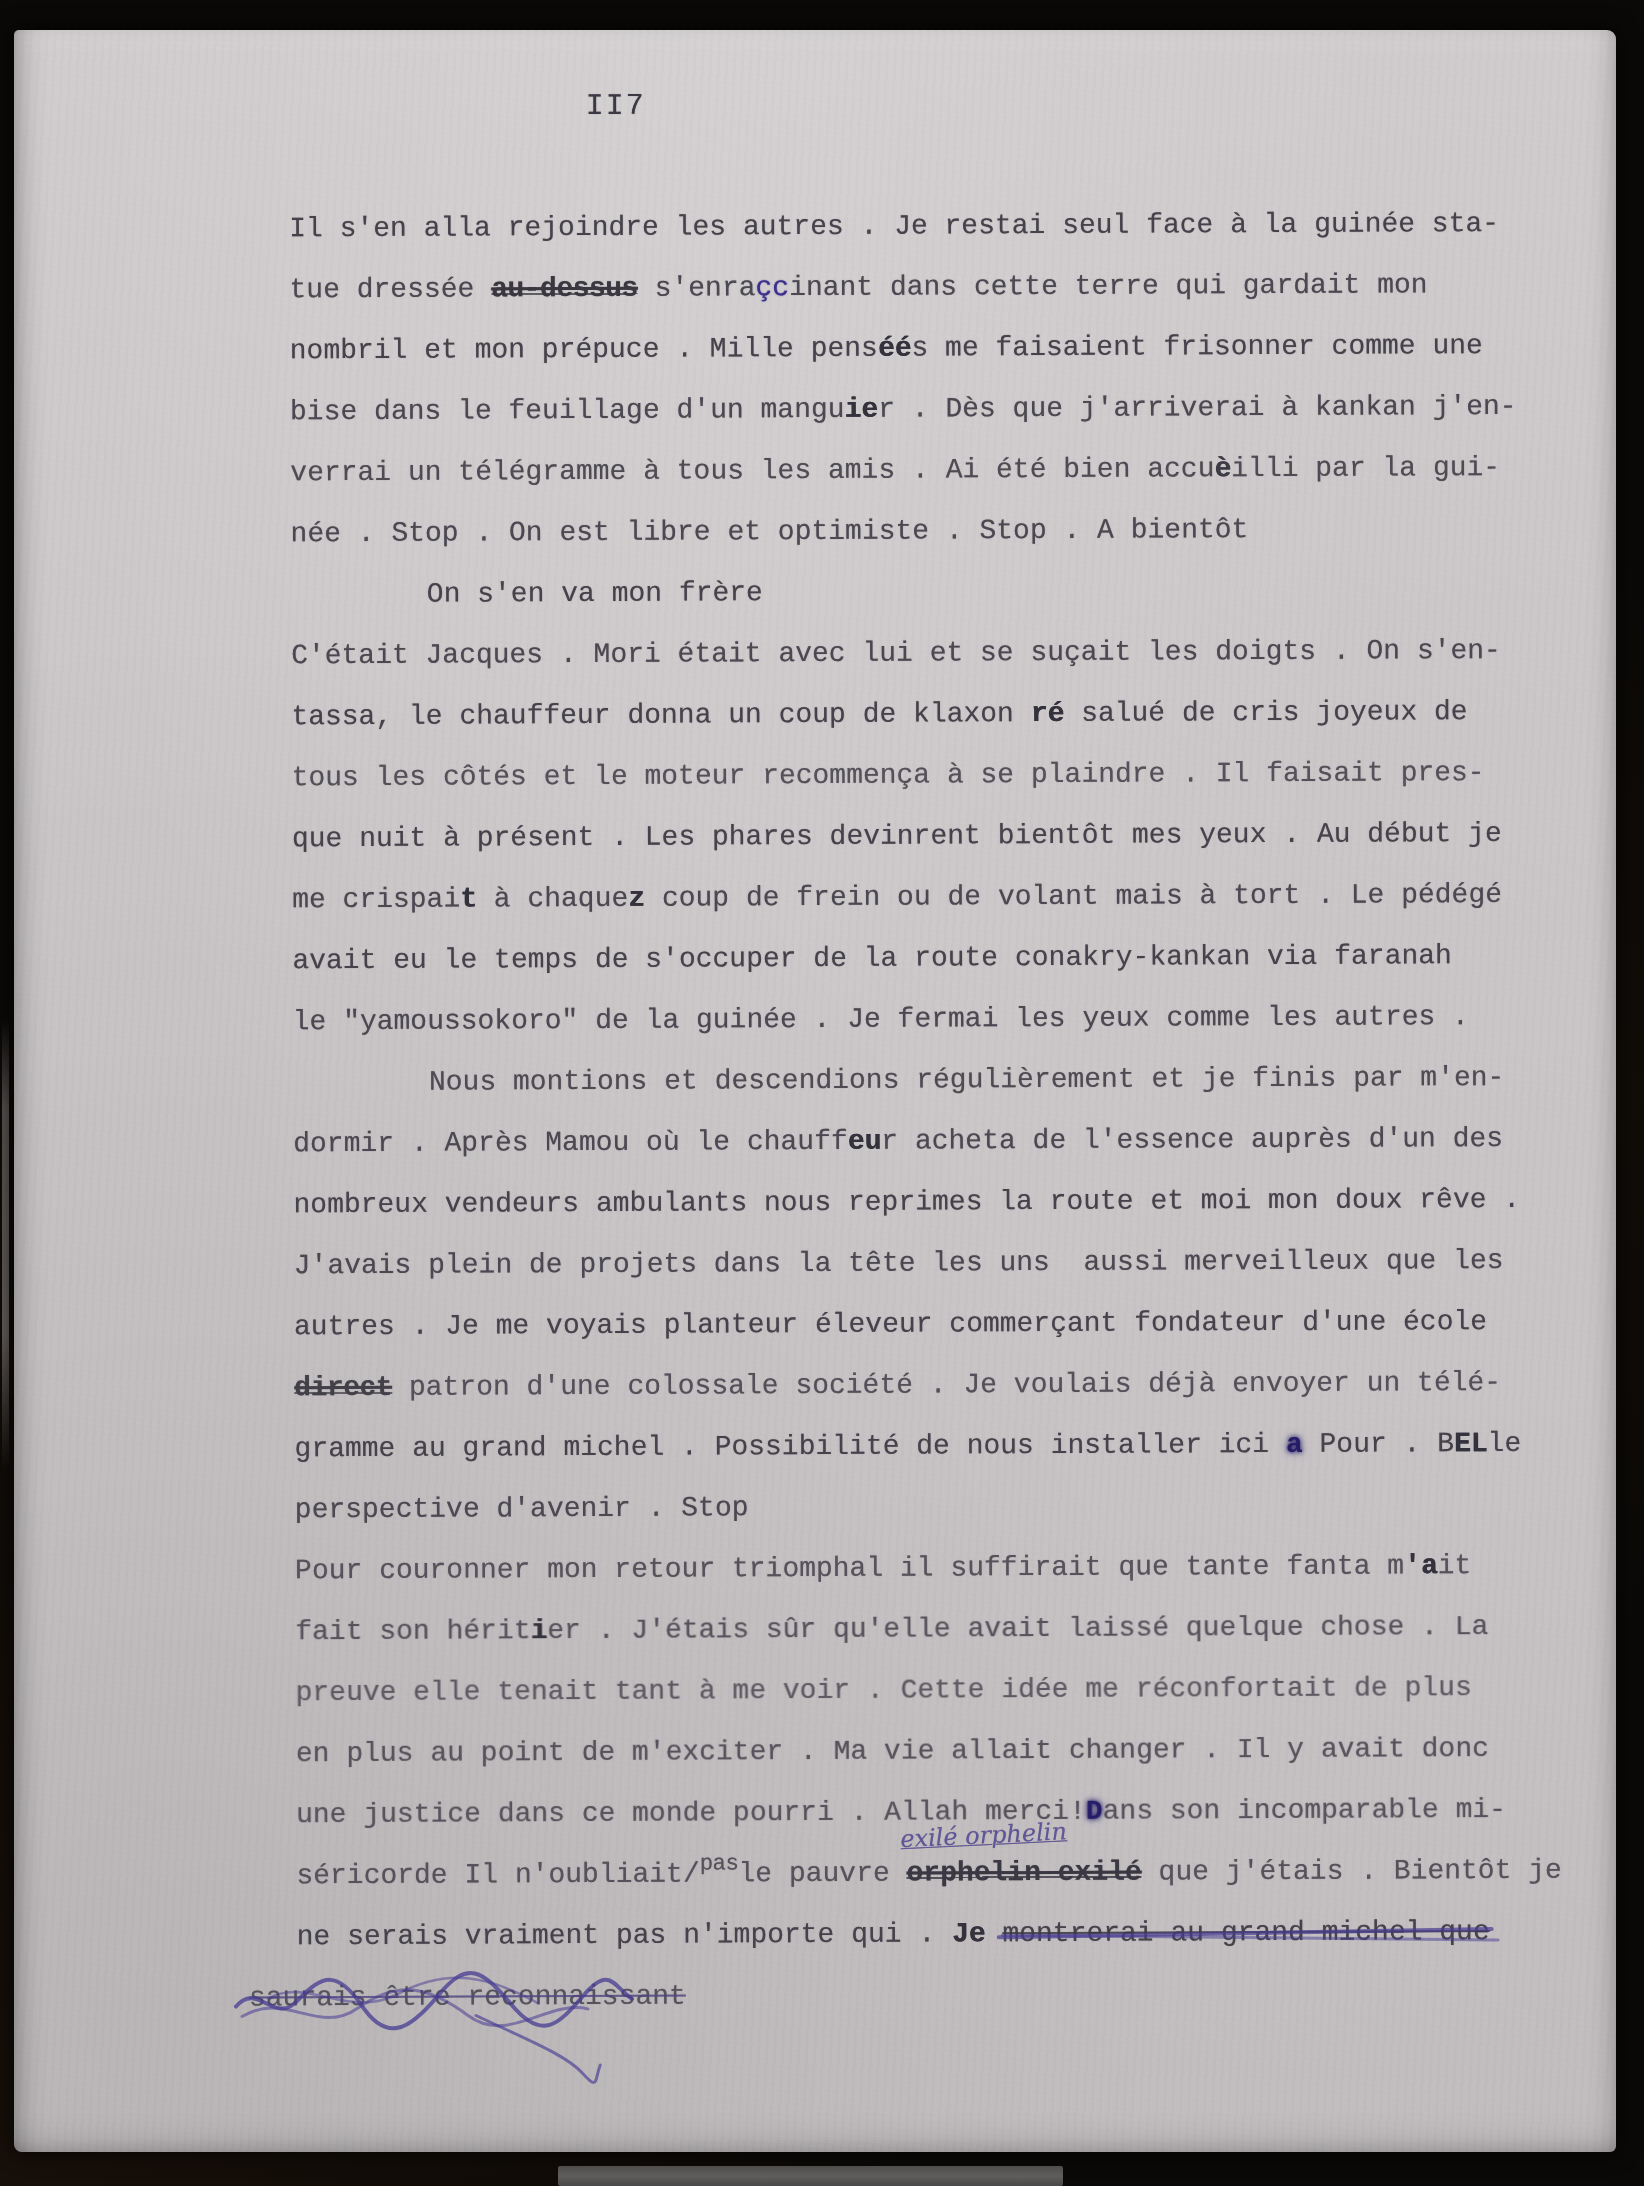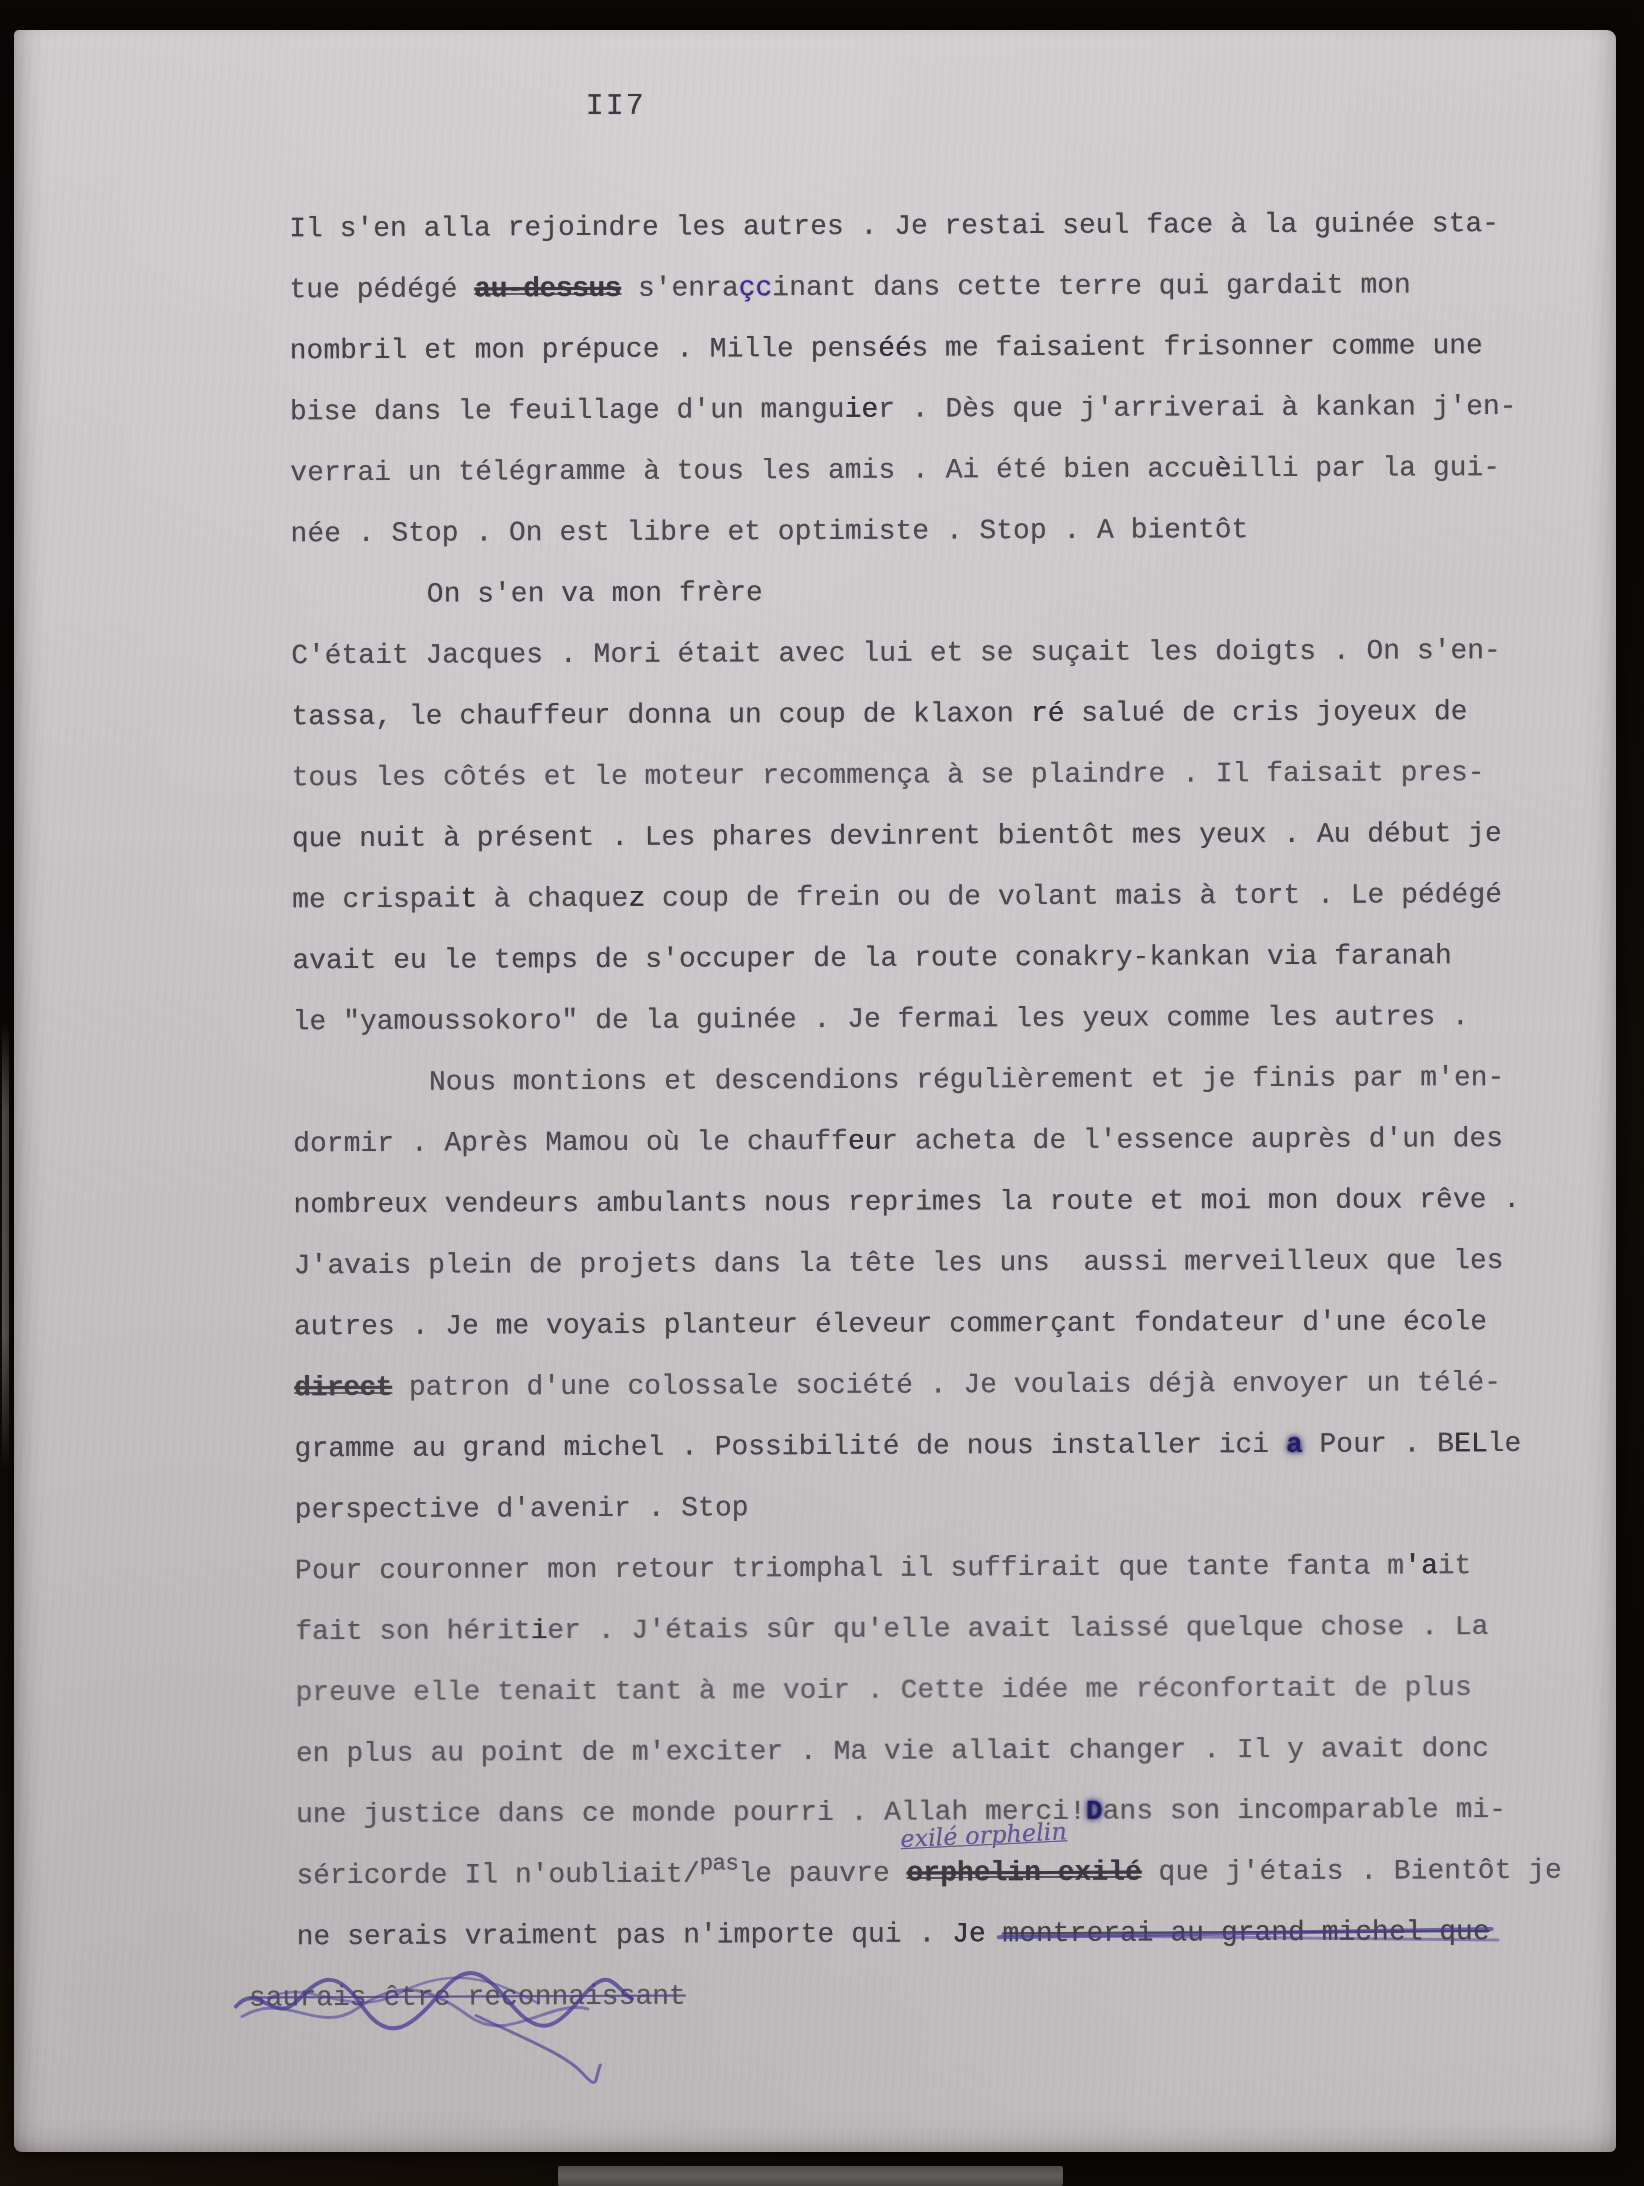--- a/index.html
+++ b/index.html
@@ -56,21 +56,21 @@
   }
   .line{
     height:61px;line-height:61px;
     white-space:pre;
   }
   .line:nth-child(2n){color:#4b4852;}
   .line:nth-child(5n){opacity:.93;}
   .line:nth-child(n+23):nth-child(-n+28){color:#56525b;}
   .line:nth-child(n+24):nth-child(-n+27){filter:blur(.2px);}
   
-  .ov{font-weight:normal;color:#34323c;text-shadow:.5px 0 0 #34323c;}
+  .ov{font-weight:bold;color:#34323c;text-shadow:.5px 0 0 #34323c;}
   
   .ov-strike{
     font-weight:bold;color:#39373f;letter-spacing:-.5px;
     text-decoration:line-through;text-decoration-thickness:3px;text-decoration-color:#39373f;
     background:linear-gradient(to bottom,transparent 64%,rgba(57,55,63,.75) 64%,rgba(57,55,63,.75) 70%,transparent 70%);
     text-align:center;
   }
   
   .ink{color:#3a2f8c;font-weight:normal;text-shadow:0 0 1.5px rgba(58,47,140,.8);}
   
@@ -133,21 +133,21 @@
 <div class="stage">
   <div class="stack-edge"></div>
 
   <div class="paper">
     <div class="content">
 
       <div class="page-number">II7</div>
 
       <div class="typed" id="typed-block">
           <div class="line"><span>Il s'en alla rejoindre les autres . Je restai seul face à la guinée sta-</span></div>
-          <div class="line"><span>tue pédégé </span><span class="ov-strike">au-dessus</span><span> s'enra</span><span class="ink">çc</span><span>inant dans cette terre qui gardait mon</span></div>
+          <div class="line"><span>tue dressée </span><span class="ov-strike">au-dessus</span><span> s'enra</span><span class="ink">çc</span><span>inant dans cette terre qui gardait mon</span></div>
           <div class="line"><span>nombril et mon prépuce . Mille pens</span><span class="ov">éé</span><span>s me faisaient frisonner comme une</span></div>
           <div class="line"><span>bise dans le feuillage d'un mangu</span><span class="ov">ie</span><span>r . Dès que j'arriverai à kankan j'en-</span></div>
           <div class="line"><span>verrai un télégramme à tous les amis . Ai été bien accu</span><span class="ov">è</span><span>illi par la gui-</span></div>
           <div class="line"><span>née . Stop . On est libre et optimiste . Stop . A bientôt</span></div>
           <div class="line" style="padding-left: 136px;"><span>On s'en va mon frère</span></div>
           <div class="line"><span>C'était Jacques . Mori était avec lui et se suçait les doigts . On s'en-</span></div>
           <div class="line"><span>tassa, le chauffeur donna un coup de klaxon </span><span class="ov">ré</span><span> salué de cris joyeux de</span></div>
           <div class="line"><span>tous les côtés et le moteur recommença à se plaindre . Il faisait pres-</span></div>
           <div class="line"><span>que nuit à présent . Les phares devinrent bientôt mes yeux . Au début je</span></div>
           <div class="line"><span>me crispai</span><span class="ov">t</span><span> à chaque</span><span class="ov">z</span><span> coup de frein ou de volant mais à tort . Le pédégé</span></div>

